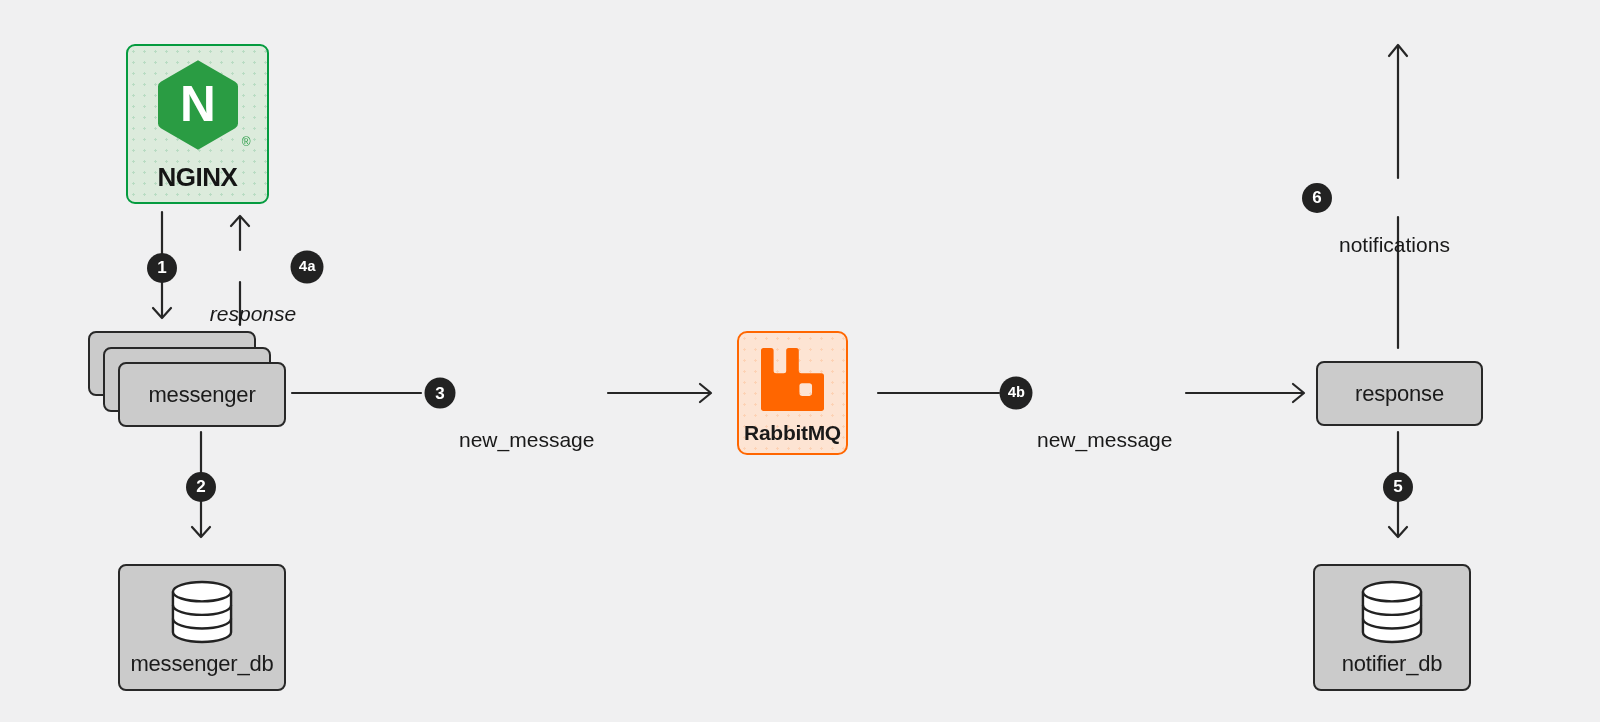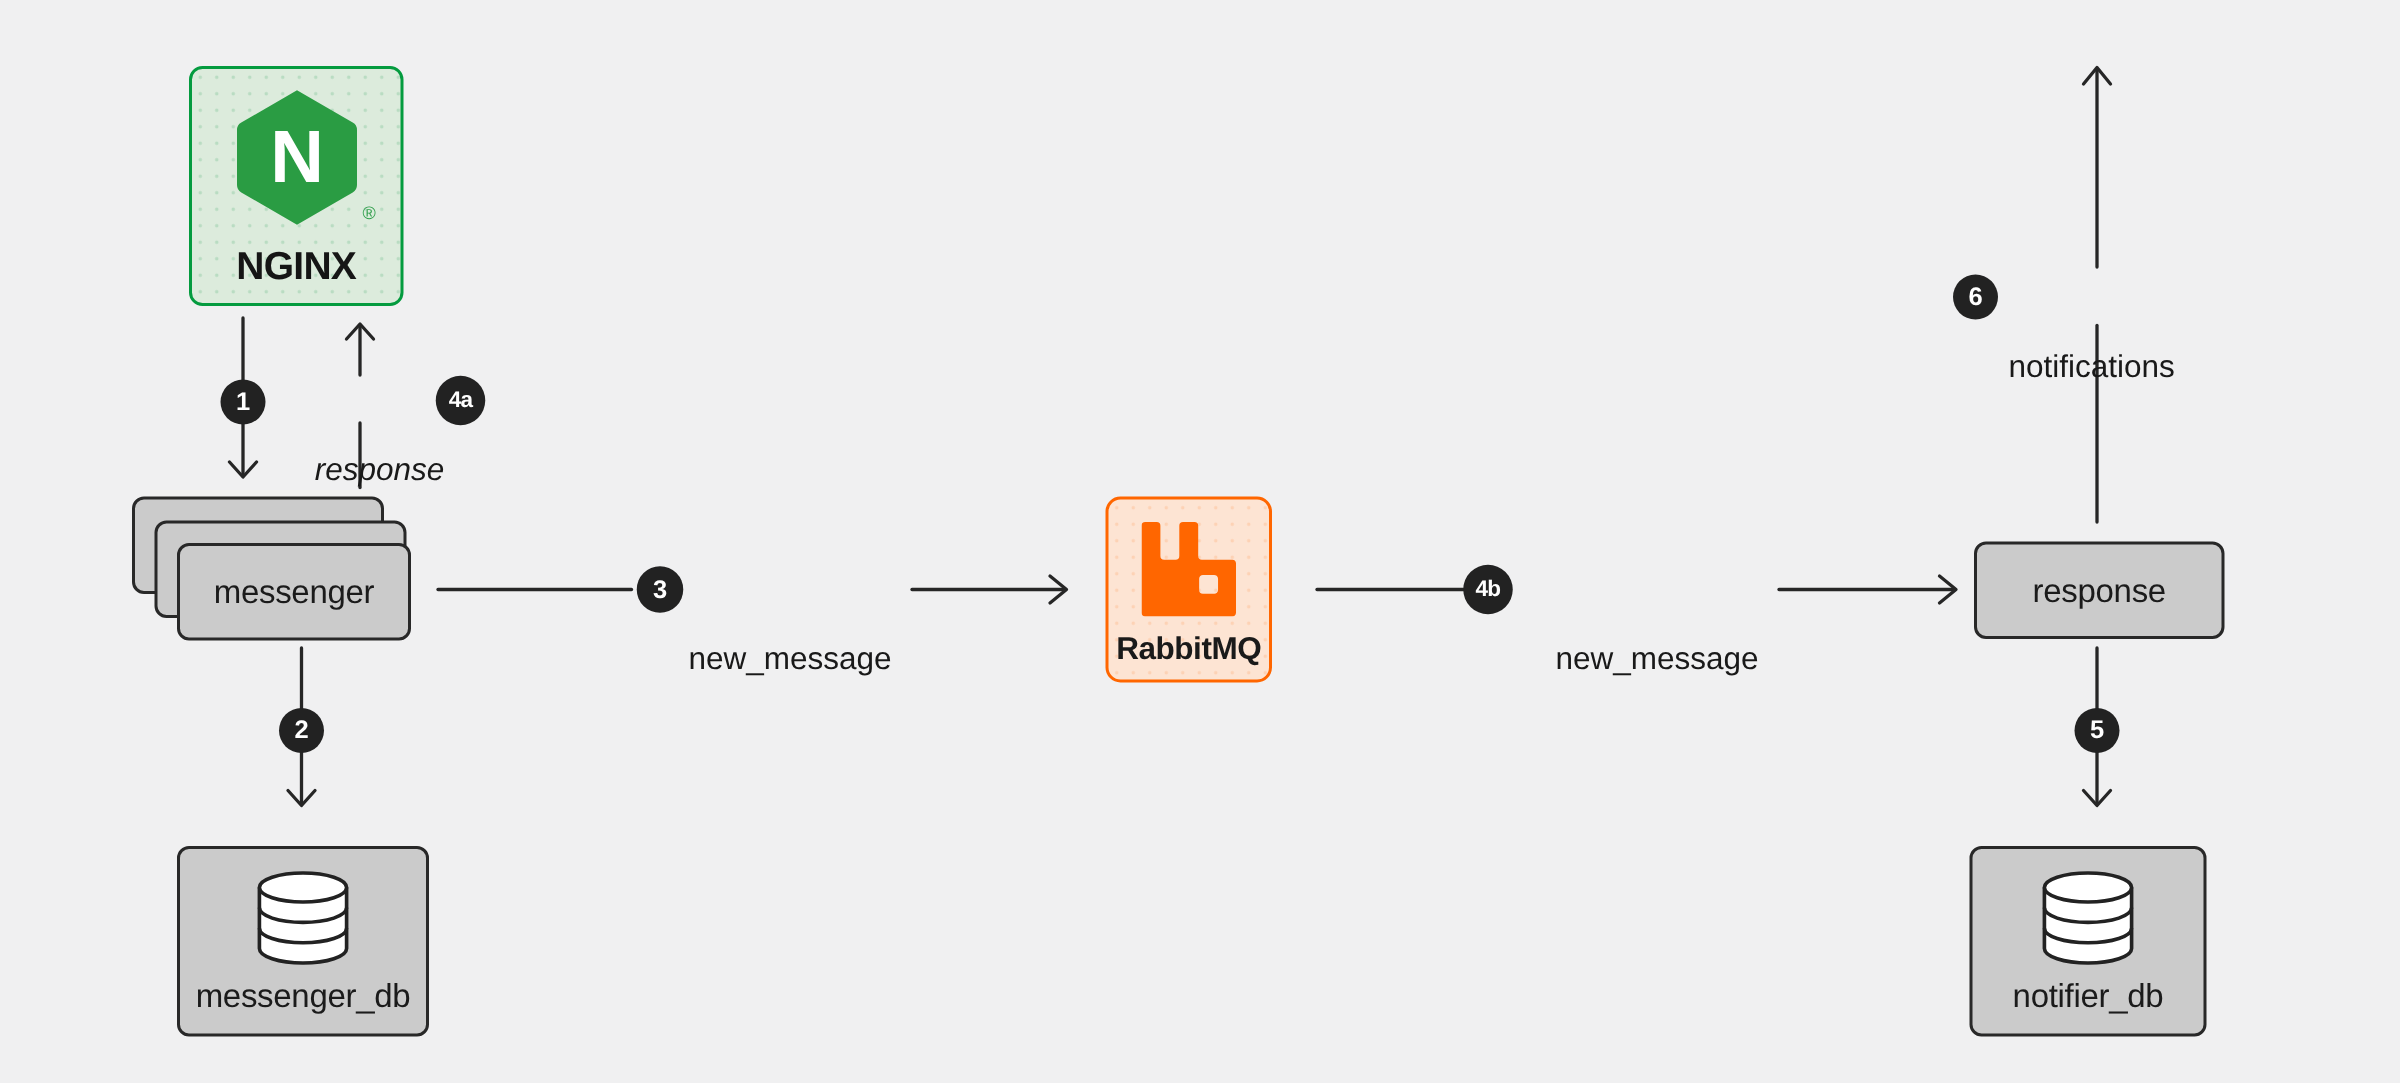--- a/index.html
+++ b/index.html
@@ -110,21 +110,21 @@
     color: #ffffff;
     border-radius: 50%;
     display: flex;
     align-items: center;
     justify-content: center;
     font-weight: bold;
     width: 30px; height: 30px;
     font-size: 17px;
     z-index: 4;
   }
-  .badge.wide { width: 33px; height: 33px; font-size: 15px; letter-spacing: -0.5px; }
+  .badge.wide { width: 33px; height: 33px; font-size: 15px; letter-spacing: -0.5px; font-family: Liberation Mono, monospace; }
 
   
   .edge-label {
     position: absolute;
     font-size: 21px;
     color: #191919;
     white-space: nowrap;
     z-index: 3;
     margin-top: 47px;
   }
@@ -179,21 +179,21 @@
         <path d="M42 1 L81 23.5 Q84 25.2 84 28.7 V67.3 Q84 70.8 81 72.5 L42 95 L3 72.5 Q0 70.8 0 67.3 V28.7 Q0 25.2 3 23.5 Z" fill="#2a9c43"></path>
         <text x="42" y="65" text-anchor="middle" font-family="Liberation Sans, sans-serif" font-size="52" font-weight="bold" fill="#ffffff">N</text>
       </svg>
       <span class="nginx-tm">®</span>
     </div>
     <div class="nginx-label">NGINX</div>
   </div>
 
   <div class="stack-card" style="left:88px; top:331px;"></div>
   <div class="stack-card" style="left:103px; top:347px;"></div>
-  <div class="node gray" style="left:118px; top:362px; width:156px; height:65px;">
+  <div class="node gray" style="left:118px; top:362px; width:168px; height:65px;">
     <span>messenger</span>
   </div>
 
   <div class="rabbitmq-node">
     <svg width="63" height="63" viewBox="0 0 24 24">
       <path fill="#ff6600" fill-rule="evenodd" d="M23.04 9.6 h-7.68 a0.96 0.96 0 0 1 -0.96 -0.96 V0.96 A0.96 0.96 0 0 0 13.44 0 h-2.88 a0.96 0.96 0 0 0 -0.96 0.96 v7.68 a0.96 0.96 0 0 1 -0.96 0.96 H5.76 a0.96 0.96 0 0 1 -0.96 -0.96 V0.96 A0.96 0.96 0 0 0 3.84 0 H0.96 A0.96 0.96 0 0 0 0 0.96 v22.08 c0 0.53 0.43 0.96 0.96 0.96 h22.08 c0.53 0 0.96 -0.43 0.96 -0.96 V10.56 a0.96 0.96 0 0 0 -0.96 -0.96 z M19.44 17.28 c0 0.53 -0.43 0.96 -0.96 0.96 h-2.88 a0.96 0.96 0 0 1 -0.96 -0.96 v-2.88 c0 -0.53 0.43 -0.96 0.96 -0.96 h2.88 c0.53 0 0.96 0.43 0.96 0.96 z"></path>
     </svg>
     <div class="rabbitmq-label">RabbitMQ</div>
   </div>
 
@@ -218,21 +218,21 @@
       <path d="M2 26 a30 10 0 0 0 60 0" fill="none" stroke="#222222" stroke-width="2.5"></path>
       <path d="M2 40 a30 10 0 0 0 60 0" fill="none" stroke="#222222" stroke-width="2.5"></path>
     </svg>
     <div class="db-label">notifier_db</div>
   </div>
 
   <div class="badge" style="left:162px; top:268px;">1</div>
   <div class="badge wide" style="left:307px; top:267px;">4a</div>
   <div class="badge" style="left:201px; top:487px;">2</div>
   <div class="badge" style="left:440px; top:393px; width:31px; height:31px;">3</div>
-  <div class="badge wide" style="left:992px; top:393px;">4b</div>
+  <div class="badge wide" style="left:1016px; top:393px;">4b</div>
   <div class="badge" style="left:1398px; top:487px;">5</div>
   <div class="badge" style="left:1317px; top:198px;">6</div>
 
   <div class="edge-label centered" style="left:253px; top:267px;font-style:italic;">response</div>
   <div class="edge-label left-anchored" style="left:459px; top:393px;">new_message</div>
   <div class="edge-label left-anchored" style="left:1037px; top:393px;">new_message</div>
   <div class="edge-label left-anchored" style="left:1339px; top:198px;">notifications</div>
 
 </div>
 

